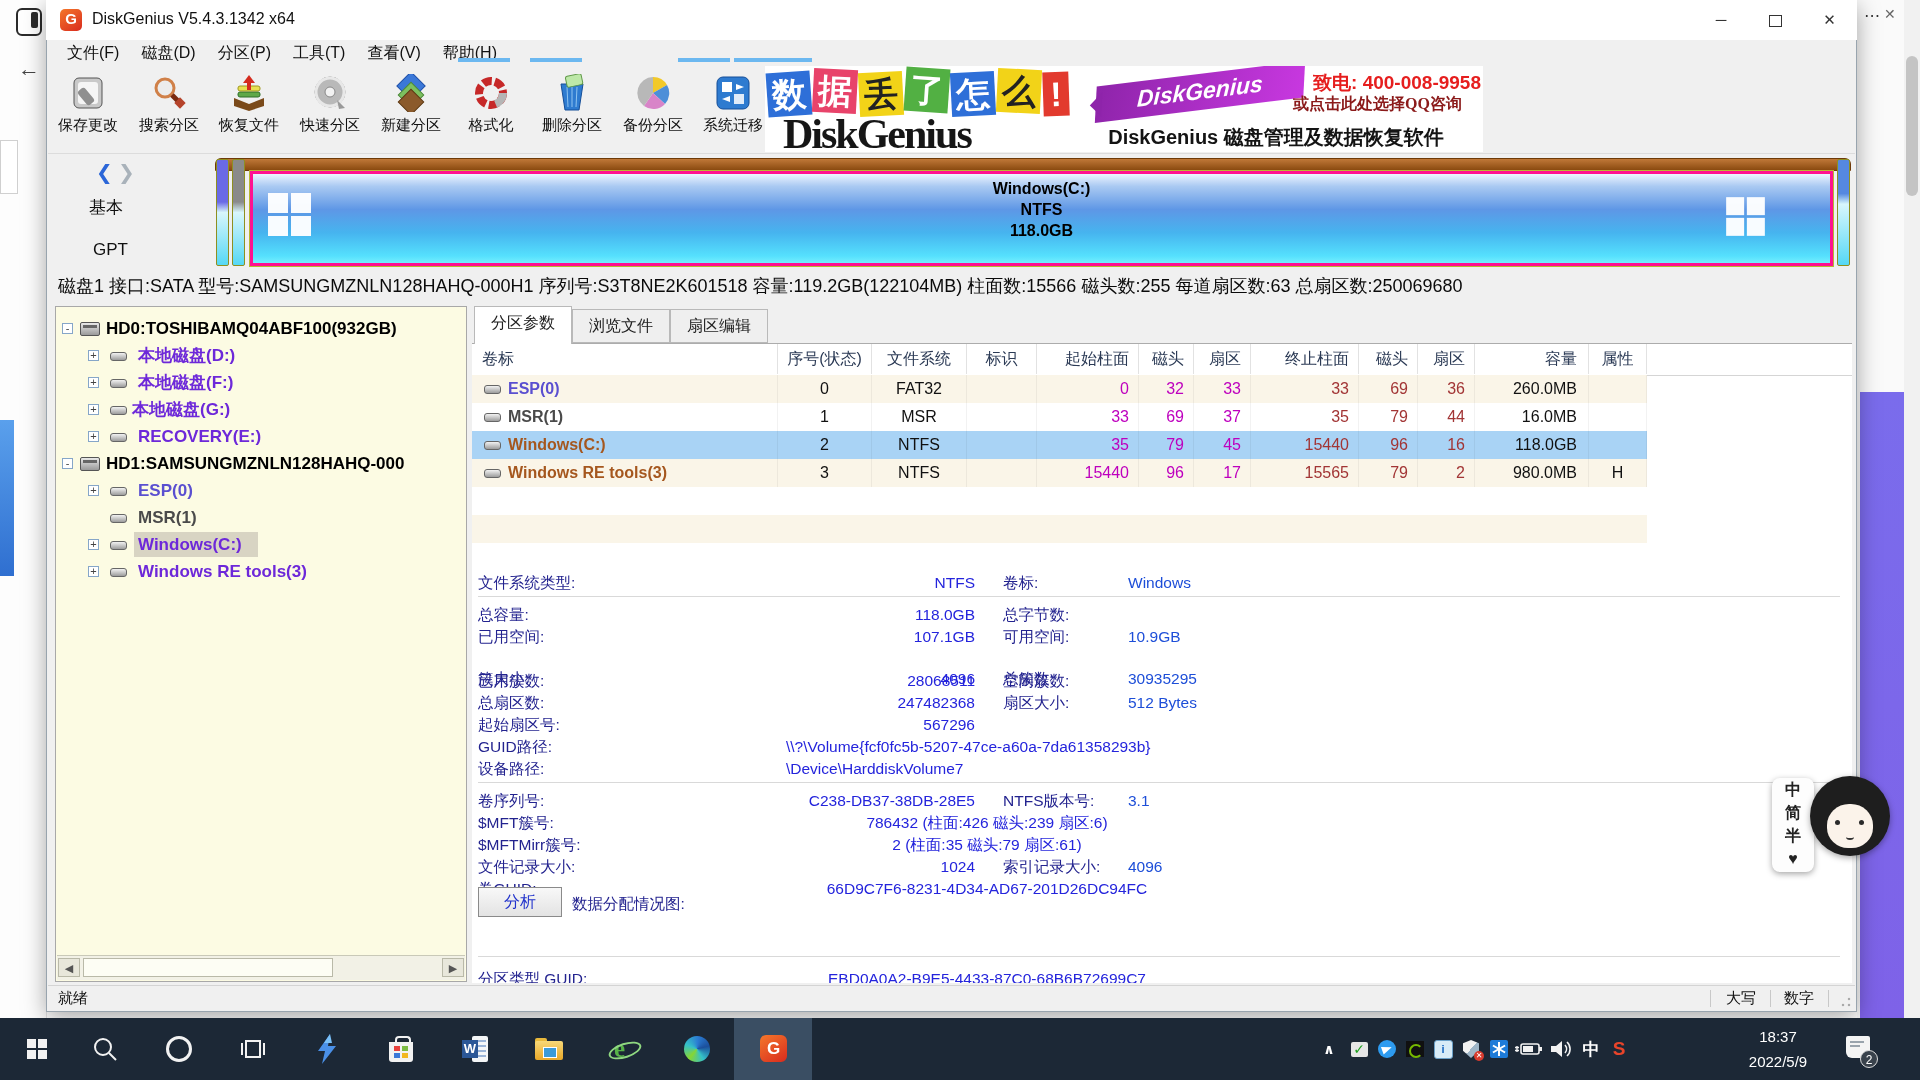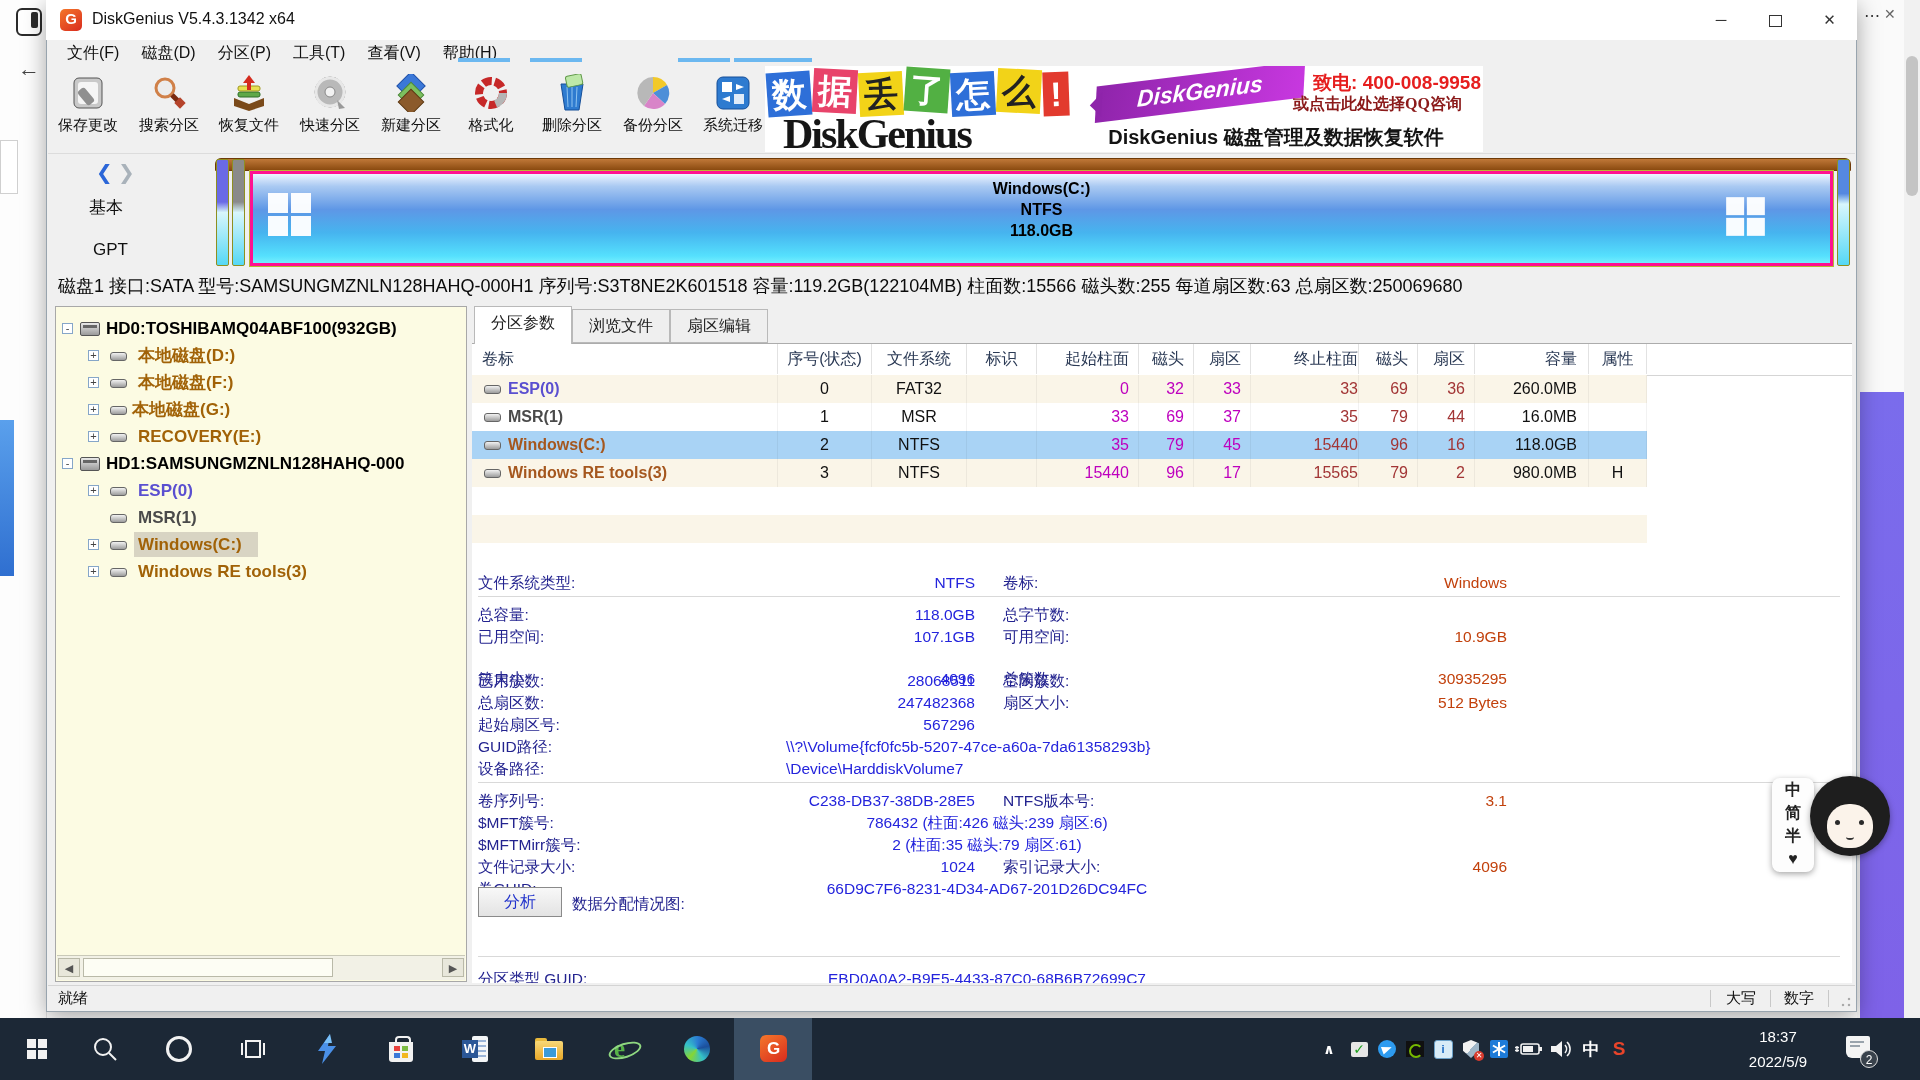--- a/index.html
+++ b/index.html
@@ -54,50 +54,50 @@
   .winlogo i{background:#FFF;opacity:.96;}
   .diskinfo{left:58px;top:274px;font-size:18px;color:#0A0A0A;white-space:nowrap;}
   
   .tree{left:55px;top:306px;width:412px;height:676px;background:#FCFBE3;border:1px solid #A8A8A8;box-sizing:border-box;overflow:hidden;}
   .titem{position:absolute;height:27px;line-height:27px;width:100%;}
   .exp{position:absolute;top:8px;width:11px;height:11px;border:1px solid #86A6C8;background:#FFF;font-size:11px;line-height:9px;text-align:center;color:#444;box-sizing:border-box;}
   .dicon{position:absolute;top:7px;width:20px;height:14px;background:linear-gradient(180deg,#E8E8E8,#9A9A9A);border:1px solid #555;border-radius:2px;box-sizing:border-box;}
   .dicon i{position:absolute;left:2px;top:2px;width:14px;height:3px;background:#666;}
   .picon{position:absolute;top:10px;width:17px;height:9px;background:linear-gradient(180deg,#F2F2F2,#9C9C9C);border:1px solid #666;border-radius:3px;box-sizing:border-box;}
   .tname{position:absolute;font-weight:bold;font-size:17px;white-space:nowrap;}
-  .tn-disk{color:#000;} .tn-brown{color:#a16207;} .tn-blue{color:#5A4FD0;} .tn-gray{color:#4A4A4A;}
+  .tn-disk{color:#000;} .tn-brown{color:#6d28d9;} .tn-blue{color:#5A4FD0;} .tn-gray{color:#4A4A4A;}
   .tsel{position:absolute;background:#D8D4C3;}
   .hscroll{position:absolute;left:1px;bottom:1px;width:408px;height:24px;background:#F2F1E6;border-top:1px solid #C9C9B8;}
   .harrow{position:absolute;top:2px;width:22px;height:19px;background:#E8E7DB;border:1px solid #B9B9A8;text-align:center;line-height:18px;font-size:11px;color:#555;box-sizing:border-box;}
   .hthumb{position:absolute;left:26px;top:2px;width:250px;height:19px;background:#FDFDF4;border:1px solid #B9B9A8;box-sizing:border-box;}
   
   .tab{top:309px;height:34px;background:#EFEFEF;border:1px solid #B9B9B9;box-sizing:border-box;text-align:center;line-height:32px;font-size:16px;color:#222;}
   .tabactive{top:306px;height:38px;background:#FFFFFF;border-bottom:none;z-index:3;}
   .rpanel{left:472px;top:343px;width:1380px;height:640px;background:#FFFFFF;border-top:1px solid #ACACAC;box-sizing:border-box;overflow:hidden;}
   .thead{position:absolute;left:0;top:0;width:1380px;height:31px;background:#FFF;border-bottom:1px solid #D5D5D5;}
   .hc{position:absolute;top:0;height:30px;line-height:30px;font-size:16px;color:#2B3A55;border-right:1px solid #E2E2E2;box-sizing:border-box;}
   .trow{position:absolute;left:0;width:1175px;height:28px;}
   .cell{position:absolute;top:0;height:28px;line-height:28px;font-size:16px;color:#111;border-right:1px solid rgba(0,0,0,.05);box-sizing:border-box;}
   .c0{left:0;width:306px;} .c1{left:306px;width:94px;text-align:center;} .c2{left:400px;width:95px;text-align:center;}
   .c3{left:495px;width:70px;text-align:center;} .c4{left:565px;width:102px;text-align:right;padding-right:9px;}
   .c5{left:667px;width:55px;text-align:right;padding-right:9px;} .c6{left:722px;width:57px;text-align:right;padding-right:9px;}
-  .c7{left:779px;width:108px;text-align:right;} .c8{left:887px;width:59px;text-align:right;padding-right:9px;}
+  .c7{left:779px;width:108px;text-align:right;padding-right:9px;} .c8{left:887px;width:59px;text-align:right;padding-right:9px;}
   .c9{left:946px;width:57px;text-align:right;padding-right:9px;} .c10{left:1003px;width:114px;text-align:right;padding-right:11px;}
   .c11{left:1117px;width:58px;text-align:center;}
   .vstart{color:#BE00BE;} .vend{color:#A23535;}
   .vname{position:absolute;left:36px;font-weight:bold;white-space:nowrap;}
   .rpicon{position:absolute;left:12px;top:10px;width:17px;height:9px;background:linear-gradient(180deg,#F2F2F2,#9C9C9C);border:1px solid #666;border-radius:3px;box-sizing:border-box;}
   
   .drow{position:absolute;left:6px;width:1366px;height:22px;line-height:22px;font-size:15.5px;white-space:nowrap;}
   .dl1{position:absolute;left:0;color:#23238F;}
   .dv1{position:absolute;left:120px;width:377px;text-align:right;color:#2424DC;}
   .dv1l{position:absolute;left:308px;color:#2424DC;}
   .dv1c{position:absolute;left:114px;width:790px;text-align:center;color:#2424DC;}
   .dl2{position:absolute;left:525px;color:#23238F;}
-  .dv2{position:absolute;left:650px;width:379px;text-align:right;color:#c2410c;}
+  .dv2{position:absolute;left:650px;width:379px;text-align:left;color:#1d4ed8;}
   .drule{position:absolute;left:6px;width:1362px;height:1px;background:#D9D9D9;}
   .analyzebtn{position:absolute;left:6px;top:543px;width:84px;height:30px;background:linear-gradient(180deg,#F8F8F8,#E3E3E3);border:1px solid #8A8A8A;box-sizing:border-box;text-align:center;line-height:28px;font-size:16px;color:#2233CC;}
   
   .statusbar{left:48px;top:985px;width:1807px;height:25px;background:#F0F0F0;border-top:1px solid #D4D4D4;box-sizing:border-box;font-size:15px;color:#111;}
   .ssep{position:absolute;top:4px;width:1px;height:17px;background:#C8C8C8;}
   .grip{position:absolute;right:4px;bottom:3px;width:10px;height:10px;
     background:radial-gradient(circle at 8px 2px,#AAA 1.4px,transparent 1.6px),radial-gradient(circle at 8px 8px,#AAA 1.4px,transparent 1.6px),radial-gradient(circle at 2px 8px,#AAA 1.4px,transparent 1.6px);}
   
   .taskbar{left:0;top:1018px;width:1920px;height:62px;background:#1C2836;}
   .tbslot{position:absolute;top:0;width:74px;height:62px;display:flex;align-items:center;justify-content:center;}

